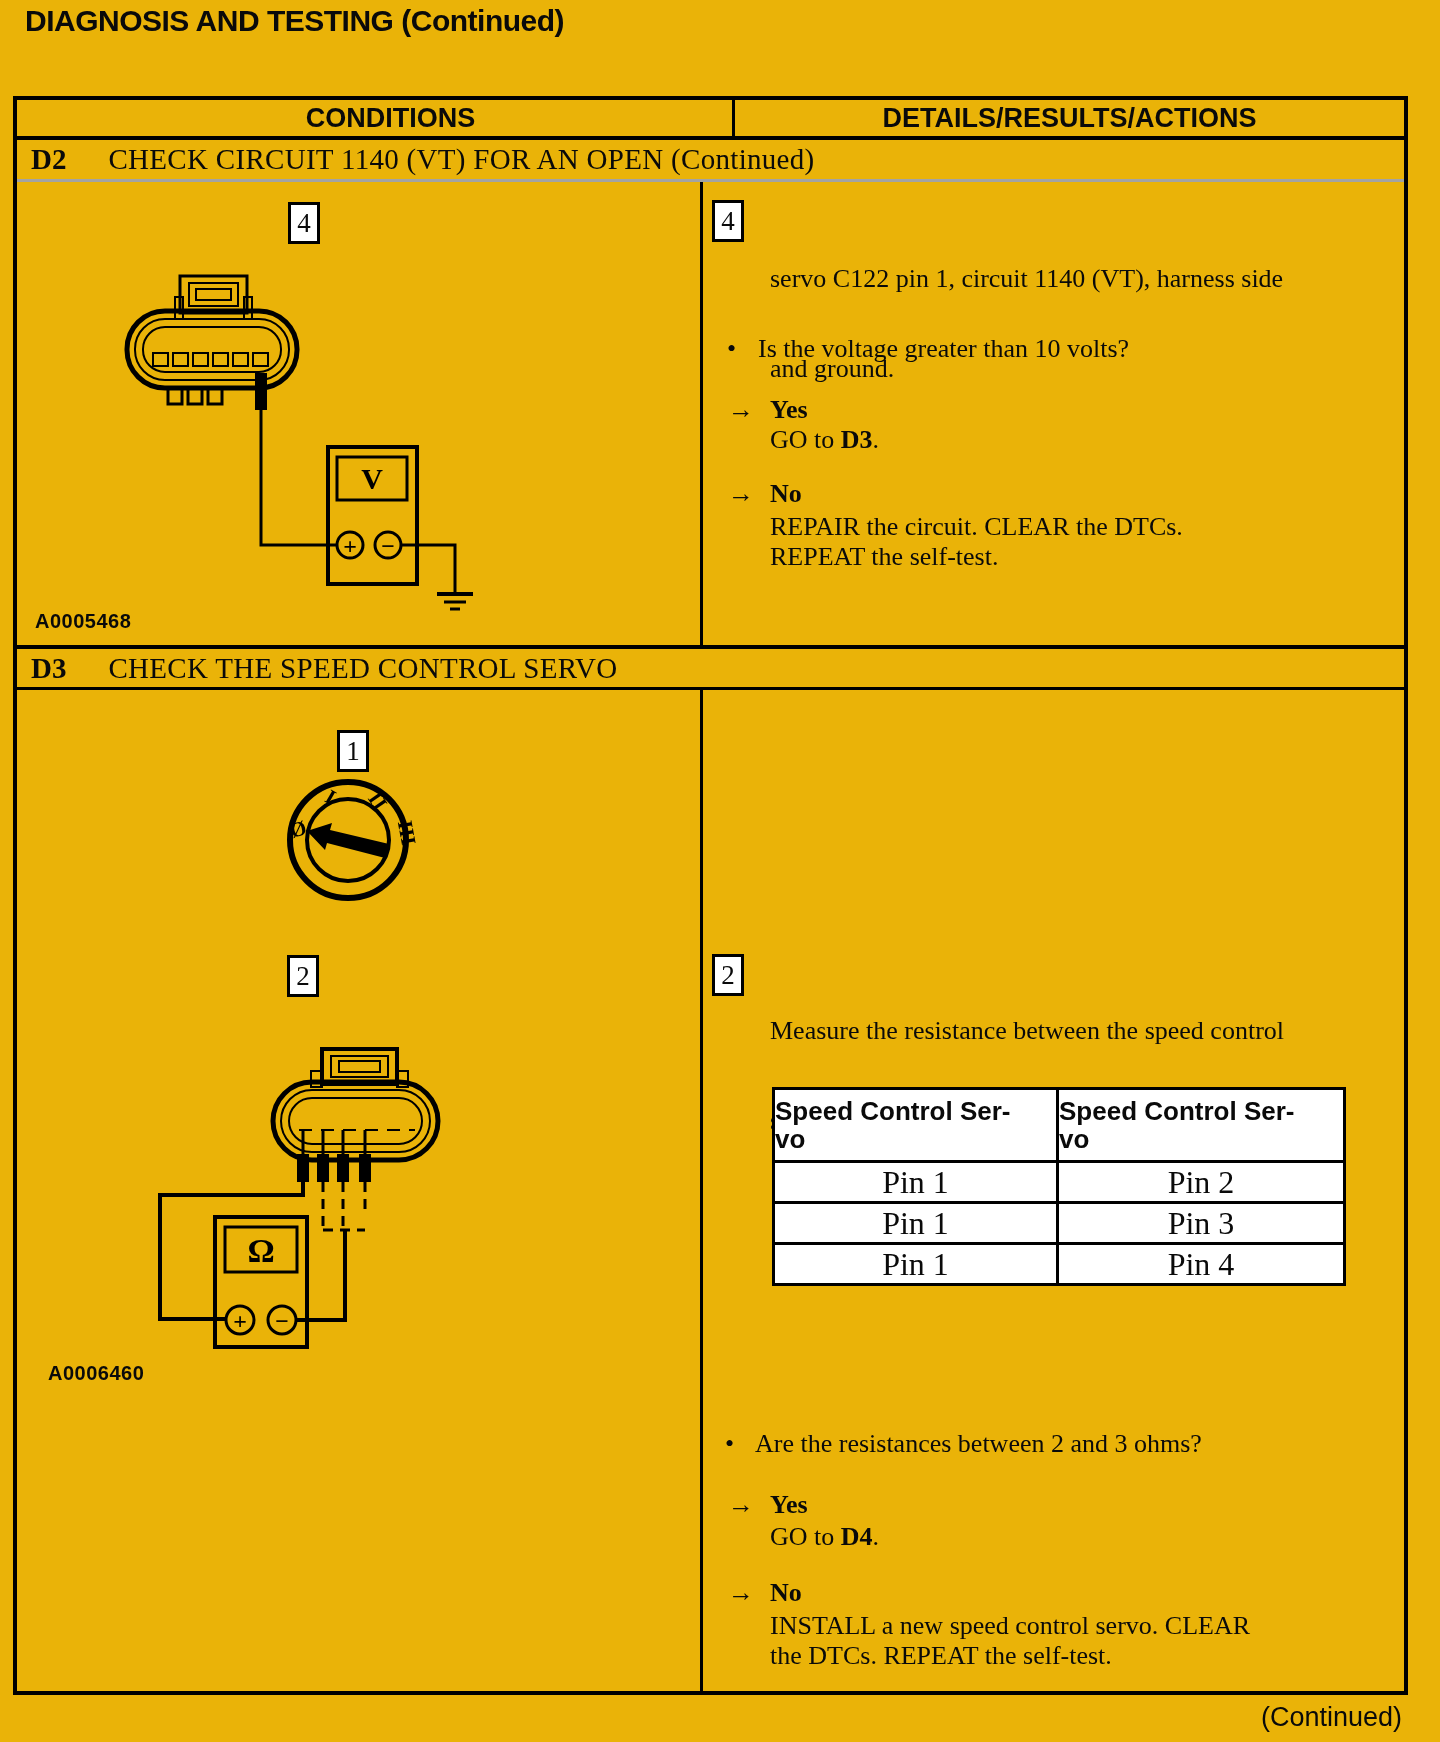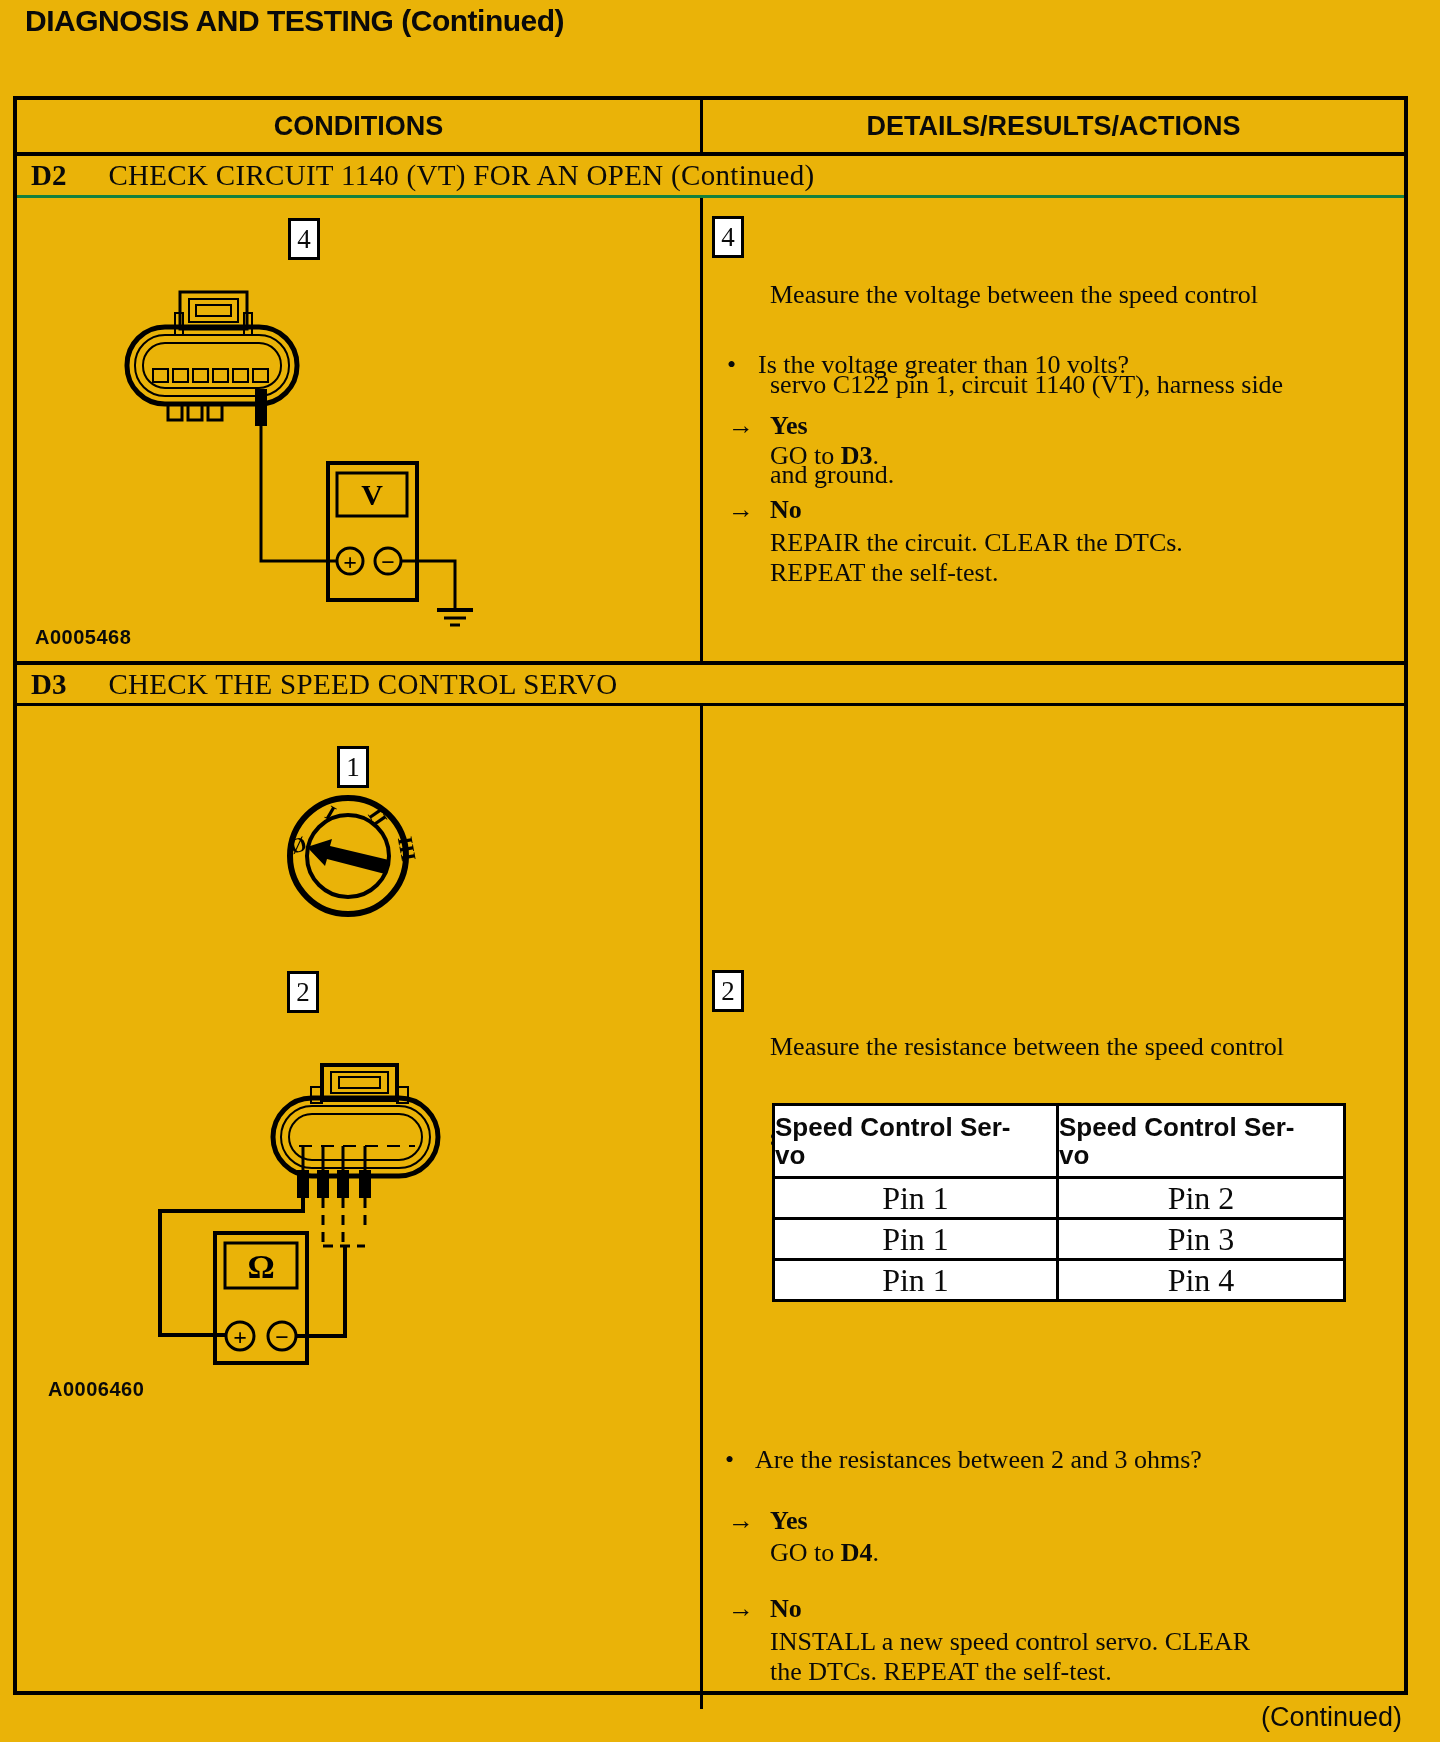--- a/index.html
+++ b/index.html
@@ -7,29 +7,29 @@
           font-family:"Liberation Serif", serif; overflow:hidden; }
 
   .doc-title { position:absolute; left:25px; top:4px;
                font:bold 30px "Liberation Sans", sans-serif; letter-spacing:-0.5px; white-space:pre; }
   .doc-subtitle { position:absolute; left:25px; top:49px;
                   font:bold 28px "Liberation Sans", sans-serif; letter-spacing:-0.5px; white-space:pre; }
 
   .frame { position:absolute; left:13px; top:96px; width:1395px; height:1599px;
            border:4px solid #000; box-sizing:border-box; }
   .row { display:flex; box-sizing:border-box; }
-  .hdr-row { height:56px; border-bottom:4px solid #000; }
+  .hdr-row { height:40px; border-bottom:4px solid #000;padding-left:32px; }
   .hdr-cell { display:flex; align-items:center; justify-content:center;
               font:bold 27px "Liberation Sans", sans-serif; }
   .hdr-left { width:686px; border-right:3px solid #000; box-sizing:border-box; }
   .hdr-right { flex:1; }
   .title-row { align-items:center; padding-left:14px; }
   .title-row .rid { font-weight:bold; font-size:29px; margin-right:42px; }
   .title-row .rtitle { font-size:29px; letter-spacing:0.3px; }
-  #d2-title-row { height:42px; border-bottom:3px solid #15803d; }
+  #d2-title-row { height:42px; border-bottom:3px solid #a3a3a3; }
   #d2-content-row { height:467px; border-bottom:4px solid #000; }
   #d3-title-row { height:41px; border-bottom:3px solid #000; }
   #d3-content-row { height:1003px; }
   .content-left { width:686px; border-right:3px solid #000; box-sizing:border-box; position:relative; }
   .content-right { flex:1; position:relative; }
 
   .callout { position:absolute; width:32px; height:42px; border:3px solid #000; box-sizing:border-box;
              display:flex; align-items:center; justify-content:center;
              font:27px "Liberation Serif", serif; background:#fff; }
 
@@ -119,21 +119,20 @@
           <span>4</span>
         </div>
         <div class="fig-id" style="left:18px; top:428px;">A0005468</div>
       </div>
 
       <div class="content-right">
         <div class="callout" style="left:9px; top:18px;">
           <span>4</span>
         </div>
         <div class="tblock" style="left:67px; top:22px;">
-          <div class="tline">Measure the voltage between the speed control</div>
           <div class="tline">servo C122 pin 1, circuit 1140 (VT), harness side</div>
           <div class="tline">and ground.</div>
         </div>
         <div class="abs" style="left:24px; top:152px;">•</div>
         <div class="abs" style="left:55px; top:152px;text-align:center;">Is the voltage greater than 10 volts?</div>
 
         <div class="abs" style="left:25px; top:213px;">→</div>
         <div class="abs b" style="left:67px; top:213px;">Yes</div>
         <div class="abs" style="left:67px; top:243px;"><span>GO to </span><span class="b">D3</span><span>.</span></div>
 

